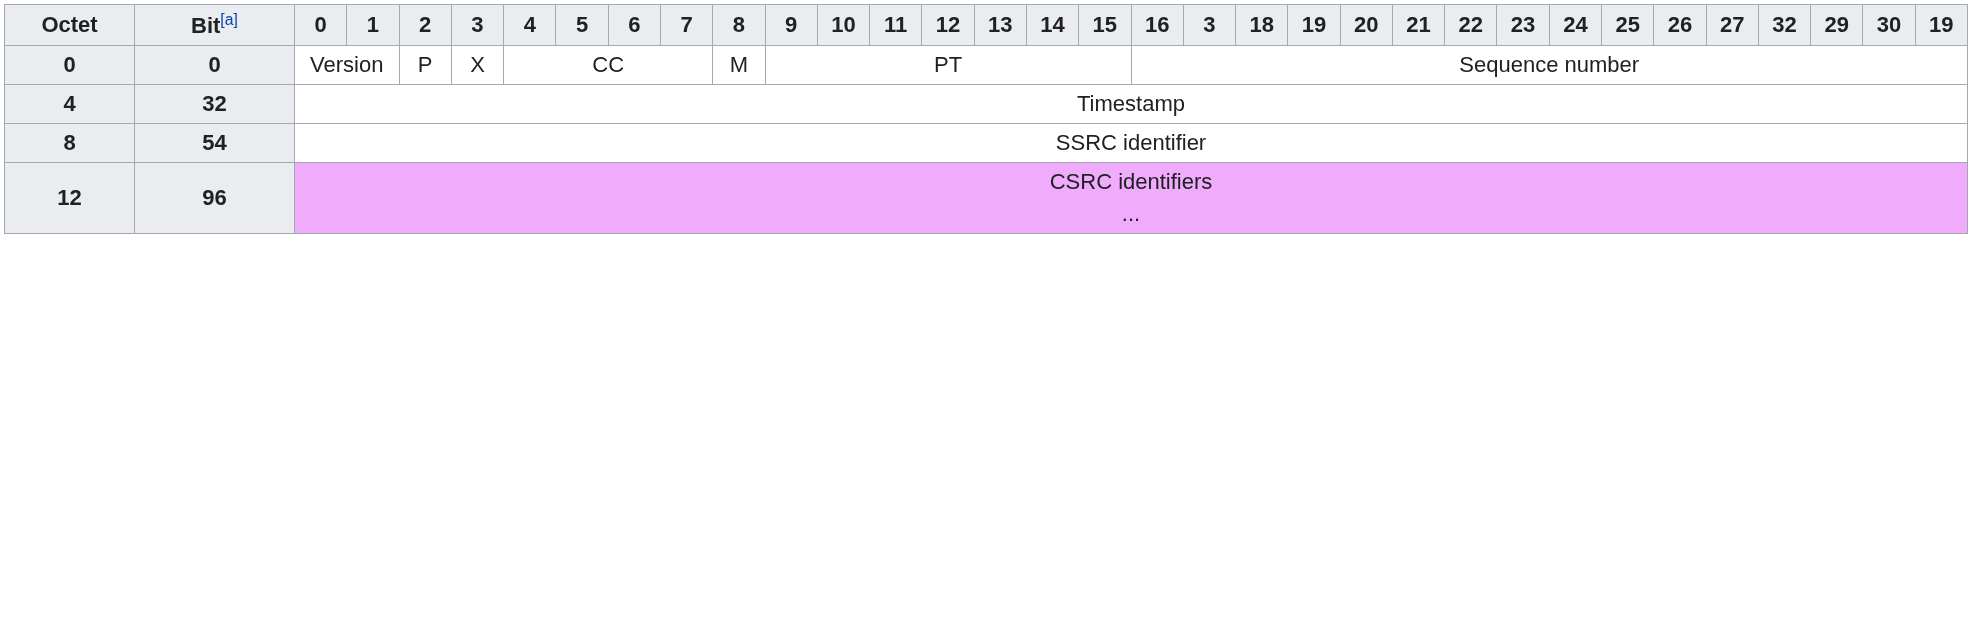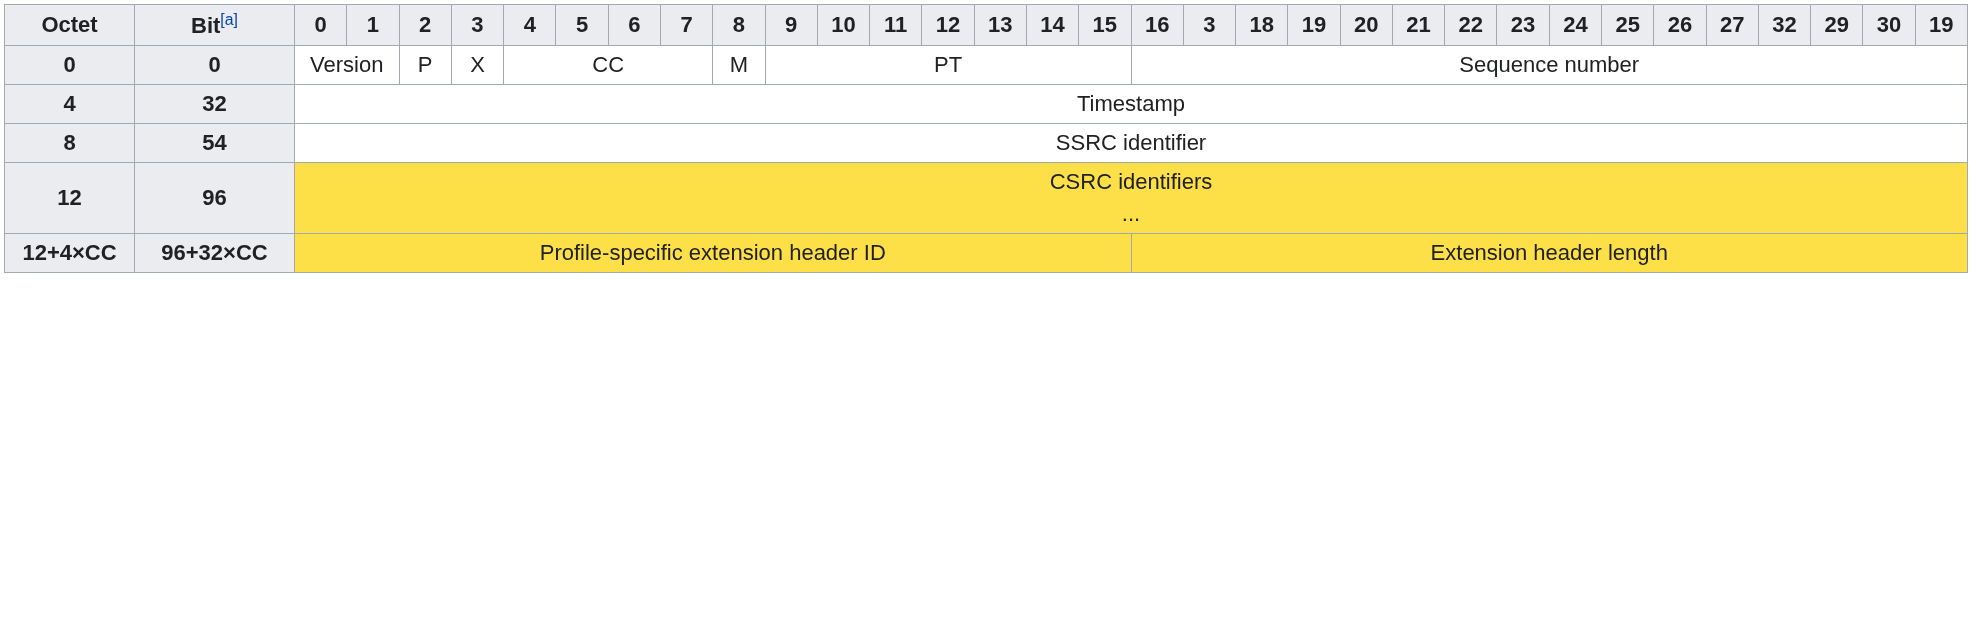--- a/index.html
+++ b/index.html
@@ -21,21 +21,21 @@
     padding: 6px 8px;
     text-align: center;
     vertical-align: middle;
     font-weight: 400;
   }
   th {
     background: #eaecf0;
     font-weight: 700;
   }
   th.ital { font-style: italic; }
-  td.optional { background: #fde047; }
+  td.optional { background: #f0abfc; }
   sup.ref { color: #0645ad; font-weight: 400; font-size: 0.72em; }
   .multiline .l1 { display:block; }
   .multiline .l2 { display:block; margin-top: 6px; }
   .col-offset { width: 130px; }
   .col-bit { width: 160px; }
 </style>
 </head>
 <body>
 
 <table>
@@ -139,20 +139,14 @@
         <td colspan="32">SSRC identifier</td>
       </tr>
       <tr>
         <th>12</th>
         <th>96</th>
         <td colspan="32" class="optional multiline">
           <span class="l1">CSRC identifiers</span>
           <span class="l2">...</span>
         </td>
       </tr>
-      <tr>
-        <th>12+4×CC</th>
-        <th>96+32×CC</th>
-        <td colspan="16" class="optional">Profile-specific extension header ID</td>
-        <td colspan="16" class="optional">Extension header length</td>
-      </tr>
     </tbody>
 </table>
 
 </body></html>

